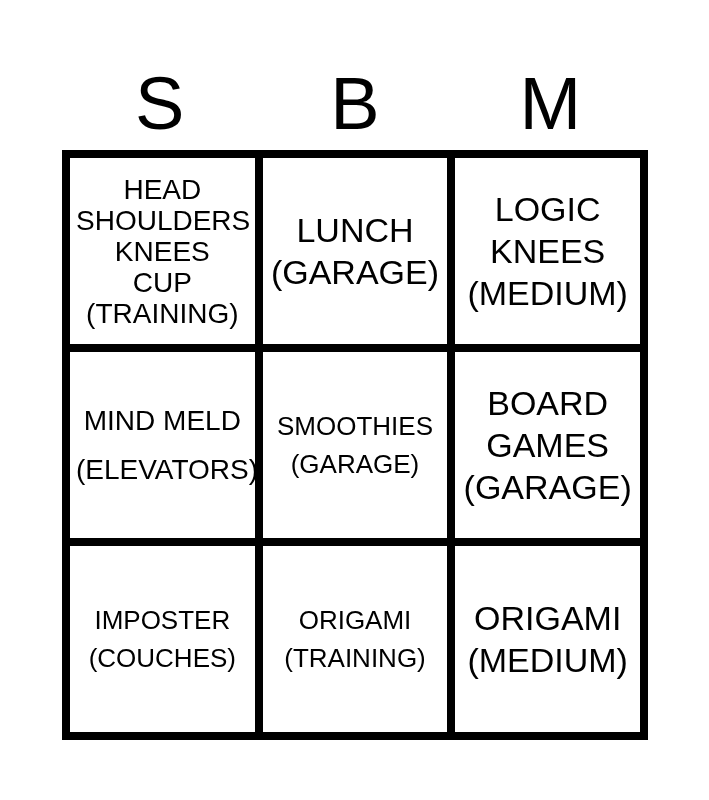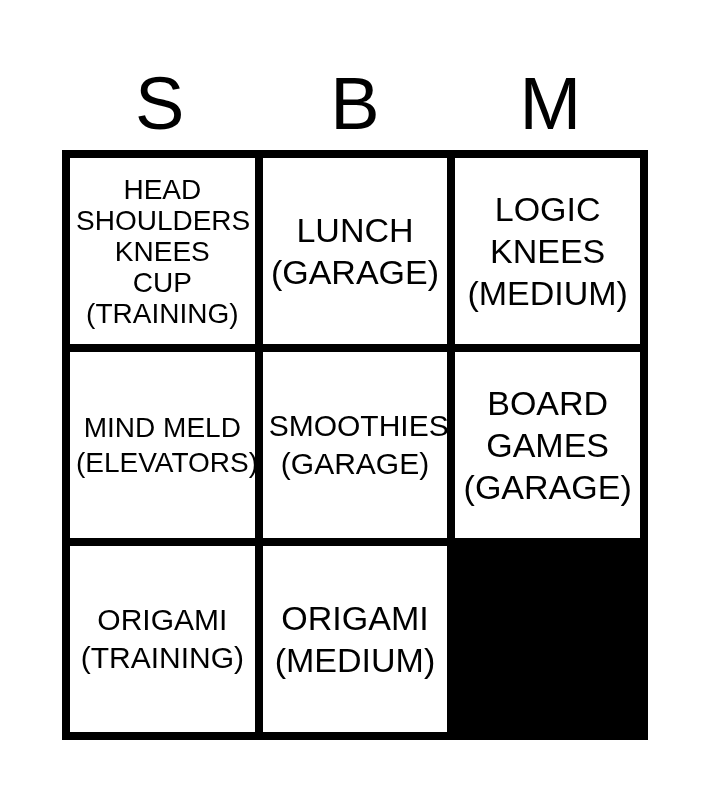--- a/index.html
+++ b/index.html
@@ -66,22 +66,22 @@
   }
   .cell-text {
     display: block;
     width: 100%;
     white-space: pre-line;
     color: #000000;
     font-weight: 400;
   }
   
   .size-lg .cell-text { font-size: 34px; line-height: 42px; }
-  .size-md .cell-text { font-size: 30px; line-height: 38px; }
-  .size-sm .cell-text { font-size: 28px; line-height: 35px; }
+  .size-md .cell-text { font-size: 26px; line-height: 38px; }
+  .size-sm .cell-text { font-size: 28px; line-height: 49px; }
   .size-xs .cell-text { font-size: 28px; line-height: 31px; }
 </style>
 </head>
 <body>
 
 <div class="card">
 
   <div class="header-row">
     <div class="header-cell">S</div>
     <div class="header-cell">B</div>
@@ -118,20 +118,24 @@
       <span class="cell-text">SMOOTHIES
 (GARAGE)</span>
     </div>
 
     <div class="cell size-lg">
       <span class="cell-text">BOARD
 GAMES
 (GARAGE)</span>
     </div>
 
+    <div class="cell size-md">
+      <span class="cell-text">IMPOSTER
+(COUCHES)</span>
+    </div>
 
     <div class="cell size-md">
       <span class="cell-text">ORIGAMI
 (TRAINING)</span>
     </div>
 
     <div class="cell size-lg">
       <span class="cell-text">ORIGAMI
 (MEDIUM)</span>
     </div>

